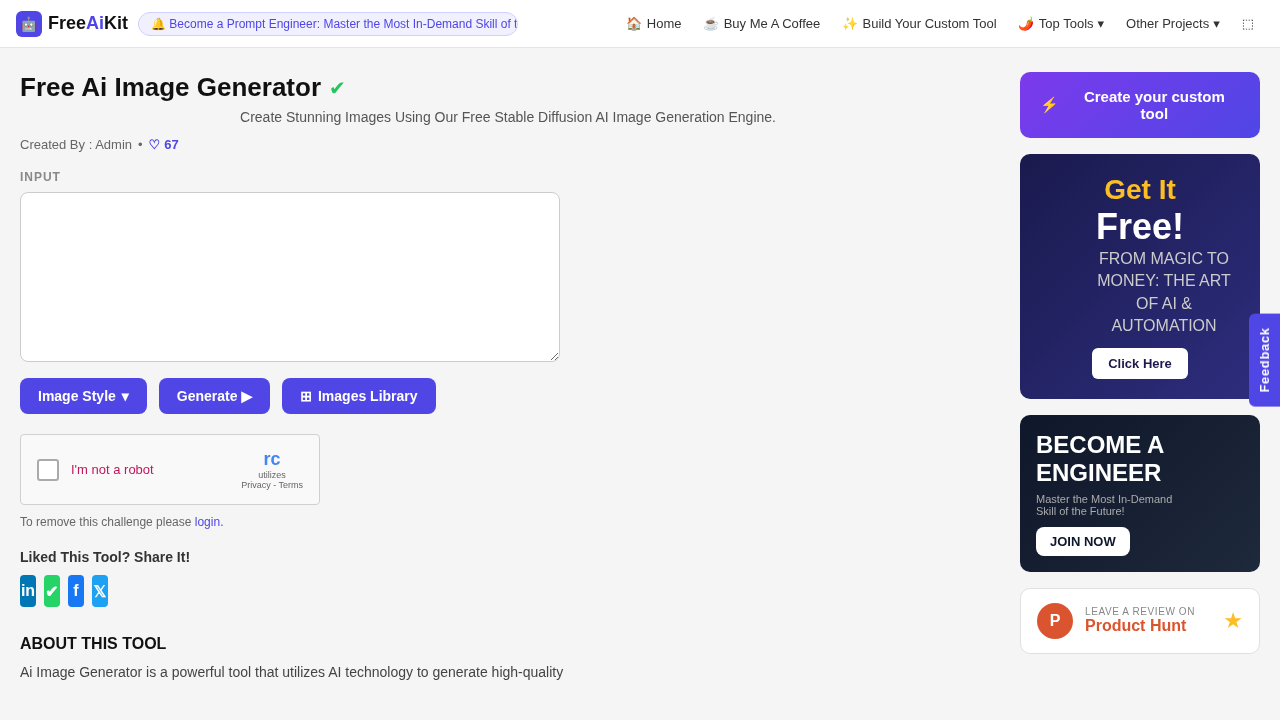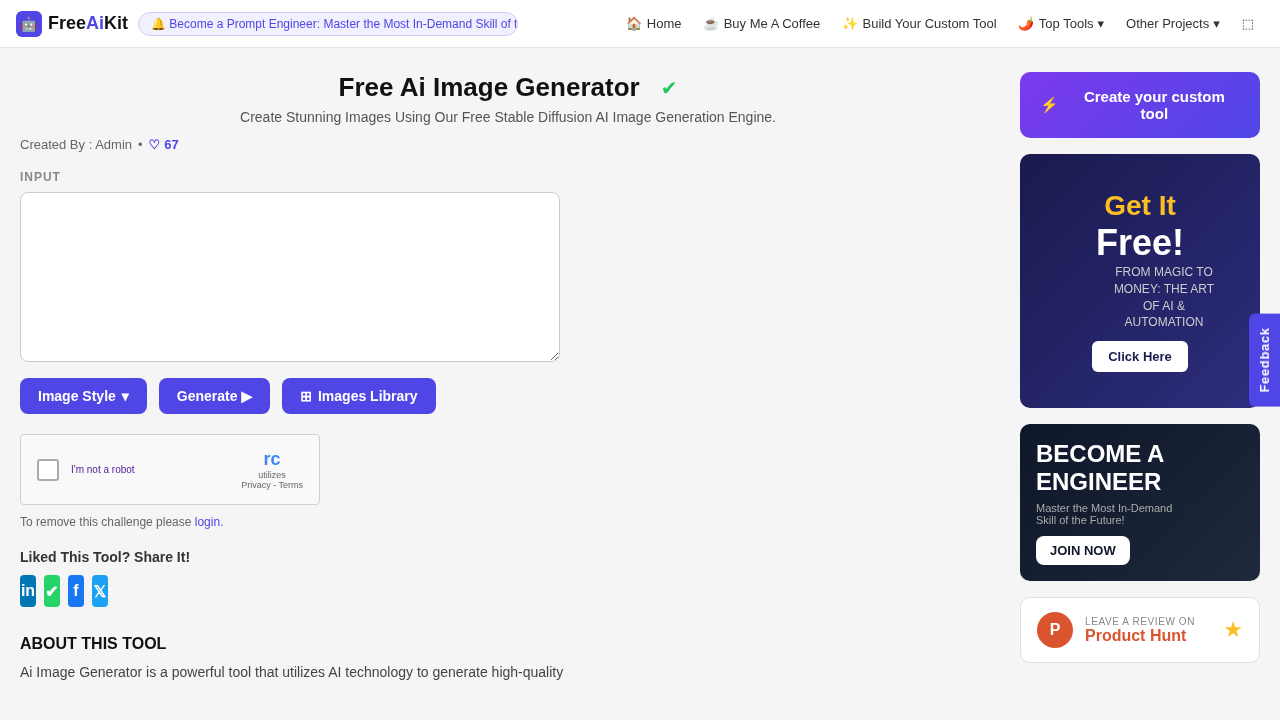--- a/index.html
+++ b/index.html
@@ -81,23 +81,22 @@
       padding: 24px 20px;
       gap: 24px;
     }
     .main-content { flex: 1; min-width: 0; }
     .sidebar { width: 240px; flex-shrink: 0; display: flex; flex-direction: column; gap: 16px; }
 
     
     .tool-title-row {
       display: flex;
       align-items: center;
-      gap: 21px;
+      gap: 8px;
       margin-bottom: 6px;
-      justify-content: center;
     }
     .tool-title {
       font-size: 26px;
       font-weight: 700;
       color: #111;
     }
     .verified-badge {
       color: #22c55e;
       font-size: 20px;
     }
@@ -183,21 +182,21 @@
       margin-bottom: 10px;
     }
     .recaptcha-checkbox {
       width: 22px;
       height: 22px;
       border: 2px solid #aaa;
       border-radius: 3px;
       background: #fff;
       flex-shrink: 0;
     }
-    .recaptcha-label { font-size: 10px; color: #4c1d95; }
+    .recaptcha-label { font-size: 13px; color: #be185d; }
     .recaptcha-logo {
       margin-left: auto;
       text-align: center;
       font-size: 9px;
       color: #666;
     }
     .recaptcha-logo .rc-main { font-size: 18px; color: #4285f4; font-weight: 700; }
     .recaptcha-subtext { font-size: 12px; color: #666; margin-bottom: 20px; }
     .recaptcha-subtext a { color: #4f46e5; text-decoration: none; }
 
@@ -242,21 +241,21 @@
       justify-content: center;
     }
 
     .sidebar-ad {
       border-radius: 10px;
       overflow: hidden;
       background: #1a1a3e;
     }
     .ad-box-1 {
       background: linear-gradient(135deg, #1a1a4e, #2d2d7e);
-      padding: 36px;
+      padding: 20px;
       text-align: center;
       color: #fff;
     }
     .ad-box-1 .ad-get-it { font-size: 28px; font-weight: 900; color: #fbbf24; }
     .ad-box-1 .ad-free { font-size: 36px; font-weight: 900; color: #fff; }
     .ad-box-1 .ad-sub { font-size: 12px; color: #ccc; margin-bottom: 8px; }
     .ad-box-1 .ad-click-btn {
       background: #fff;
       color: #1a1a4e;
       border: none;
@@ -448,21 +447,21 @@
   <div class="sidebar">
 
     <button class="create-tool-btn">
       <span>⚡</span>
       <span>Create your custom tool</span>
     </button>
 
     <div class="sidebar-ad ad-box-1">
       <div class="ad-get-it">Get It</div>
       <div class="ad-free">Free!</div>
-      <div class="ad-sub" style="font-size:12px; color:#ccc; line-height:1.4; margin-bottom:10px;margin-left:48px;">FROM MAGIC TO MONEY: THE ART OF AI &amp; AUTOMATION</div>
+      <div class="ad-sub" style="font-size:16px; color:#ccc; line-height:1.4; margin-bottom:10px;margin-left:48px;">FROM MAGIC TO MONEY: THE ART OF AI &amp; AUTOMATION</div>
       <button class="ad-click-btn">Click Here</button>
     </div>
 
     <div class="sidebar-ad ad-box-2">
       <div class="ad-become">BECOME A</div>
       <div class="ad-engineer">ENGINEER</div>
       <div class="ad-desc">Master the Most In-Demand<br>Skill of the Future!</div>
       <button class="ad-join-btn">JOIN NOW</button>
     </div>
 

